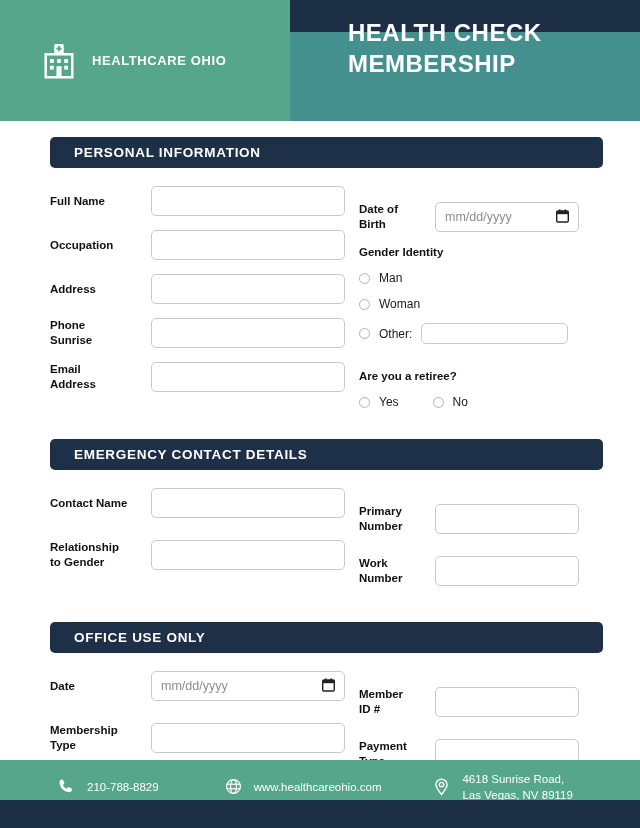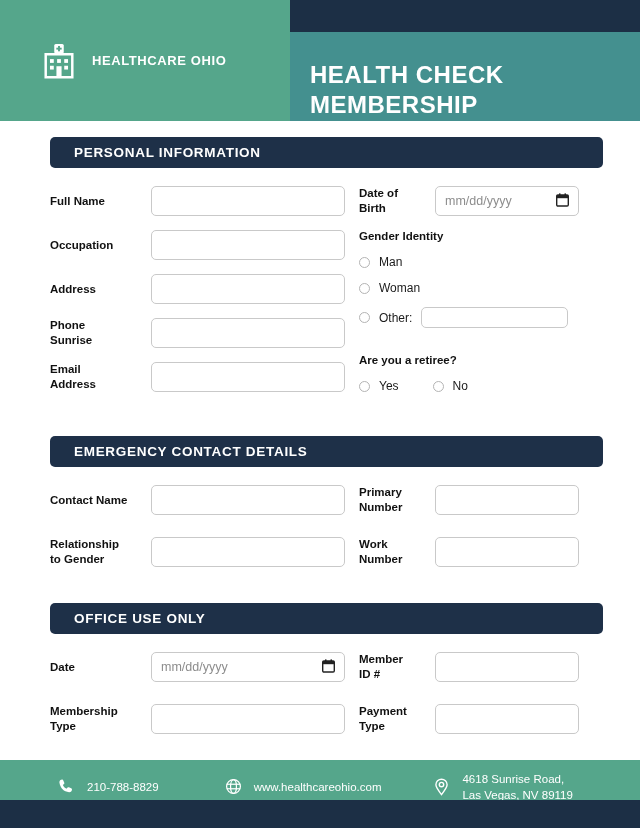--- a/index.html
+++ b/index.html
@@ -25,22 +25,22 @@
     background: #55a68b;
     display: flex;
     align-items: center;
     padding-left: 40px;
   }
   .header-right {
     flex: 1;
     background: #44908f;
     position: relative;
     display: flex;
-    align-items: flex-end;
-    padding-left: 20px;
+    align-items: flex-start;
+    padding-left: 58px;
   }
   .header-right::before {
     content: "";
     position: absolute;
     top: 0; left: 0; right: 0;
     height: 32px;
     background: #1c2f45;
   }
   .logo-icon { width: 38px; height: 38px; flex: 0 0 auto; }
   .logo-text {
@@ -75,21 +75,21 @@
   }
   .section-bar-title {
     color: #ffffff;
     font-size: 13.5px;
     font-weight: bold;
     letter-spacing: 0.7px;
   }
 
   .cols { display: flex; }
   .col-left { width: 301px; flex: 0 0 auto; }
-  .col-right { flex: 1; padding-left: 8px; }
+  .col-right { flex: 1; padding-left: 8px; margin-top: 16px; }
 
   .field-row {
     display: flex;
     align-items: center;
     margin-bottom: 14px;
   }
   .field-label {
     font-size: 11.5px;
     font-weight: bold;
     line-height: 1.28;

